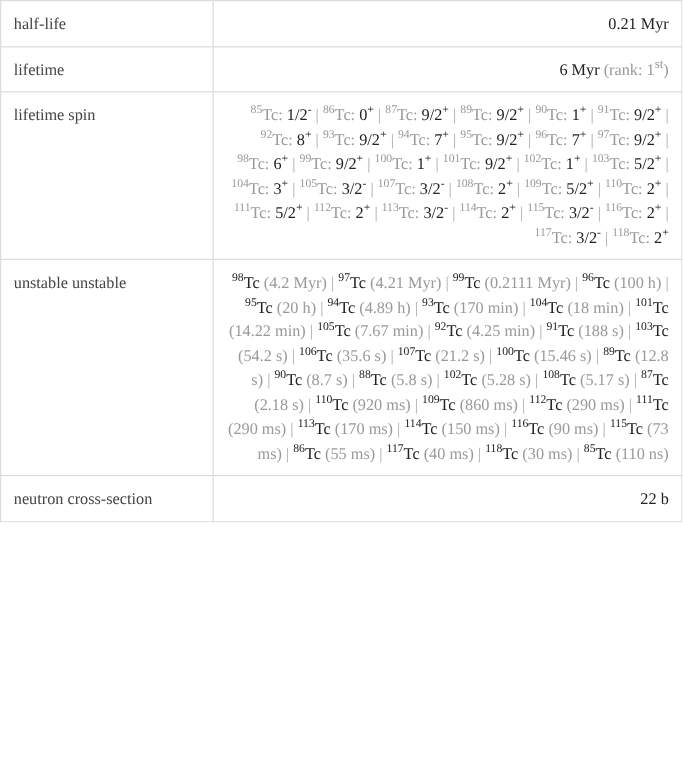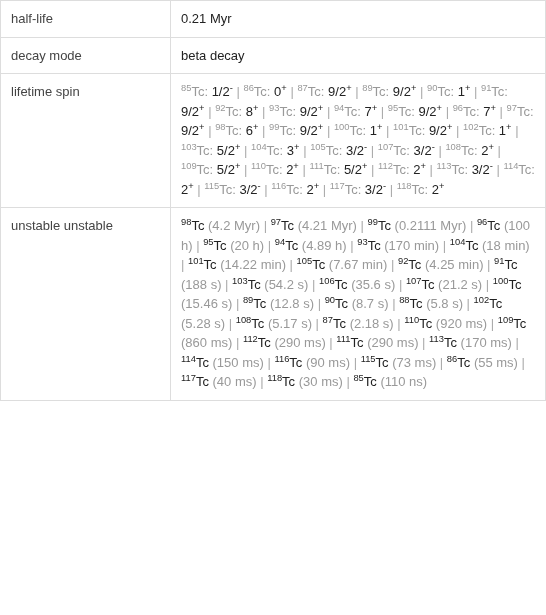--- a/index.html
+++ b/index.html
@@ -6,58 +6,69 @@
 body {
   font-family: -apple-system, BlinkMacSystemFont, "Segoe UI", Arial, sans-serif;
   font-size: 13px;
   color: #222;
   background: #fff;
   width: 546px;
 }
 table {
   width: 100%;
   border-collapse: collapse;
+  font-family: Liberation Serif, serif;
 }
 td {
   border: 1px solid #ddd;
   padding: 8px 10px;
   vertical-align: top;
   line-height: 1.5;
 }
 td.label {
   width: 170px;
   color: #444;
   font-size: 13px;
 }
 td.value {
   color: #222;
+  text-align: right;
 }
 .gray { color: #999; }
 .val { color: #222; }
 .sep { color: #aaa; }
 sup { font-size: 0.72em; vertical-align: super; line-height: 0; }
 
 
 .rank sup { font-size: 0.8em; }
 </style>
 </head>
 <body>
 
 <table>
   <tbody>
       <tr>
     <td class="label">half-life</td>
     <td class="value">0.21 Myr</td>
   </tr>
   <tr>
-    <td class="label">decay mode</td>
-    <td class="value">beta decay</td>
+    <td class="label">lifetime</td>
+    <td class="value">
+      <span class="val">6 Myr</span>
+      <span class="gray rank">
+        <span>(rank: 1</span><sup>st</sup><span>)</span>
+      </span>
+    </td>
   </tr>
   <tr>
     <td class="label">lifetime spin</td>
     <td class="value" id="ns-cell"><span><sup class="gray">85</sup><span class="gray">Tc:  </span><span class="val">1/2</span><sup class="val">-</sup></span><span class="sep"> | </span><span><sup class="gray">86</sup><span class="gray">Tc:  </span><span class="val">0</span><sup class="val">+</sup></span><span class="sep"> | </span><span><sup class="gray">87</sup><span class="gray">Tc:  </span><span class="val">9/2</span><sup class="val">+</sup></span><span class="sep"> | </span><span><sup class="gray">89</sup><span class="gray">Tc:  </span><span class="val">9/2</span><sup class="val">+</sup></span><span class="sep"> | </span><span><sup class="gray">90</sup><span class="gray">Tc:  </span><span class="val">1</span><sup class="val">+</sup></span><span class="sep"> | </span><span><sup class="gray">91</sup><span class="gray">Tc:  </span><span class="val">9/2</span><sup class="val">+</sup></span><span class="sep"> | </span><span><sup class="gray">92</sup><span class="gray">Tc:  </span><span class="val">8</span><sup class="val">+</sup></span><span class="sep"> | </span><span><sup class="gray">93</sup><span class="gray">Tc:  </span><span class="val">9/2</span><sup class="val">+</sup></span><span class="sep"> | </span><span><sup class="gray">94</sup><span class="gray">Tc:  </span><span class="val">7</span><sup class="val">+</sup></span><span class="sep"> | </span><span><sup class="gray">95</sup><span class="gray">Tc:  </span><span class="val">9/2</span><sup class="val">+</sup></span><span class="sep"> | </span><span><sup class="gray">96</sup><span class="gray">Tc:  </span><span class="val">7</span><sup class="val">+</sup></span><span class="sep"> | </span><span><sup class="gray">97</sup><span class="gray">Tc:  </span><span class="val">9/2</span><sup class="val">+</sup></span><span class="sep"> | </span><span><sup class="gray">98</sup><span class="gray">Tc:  </span><span class="val">6</span><sup class="val">+</sup></span><span class="sep"> | </span><span><sup class="gray">99</sup><span class="gray">Tc:  </span><span class="val">9/2</span><sup class="val">+</sup></span><span class="sep"> | </span><span><sup class="gray">100</sup><span class="gray">Tc:  </span><span class="val">1</span><sup class="val">+</sup></span><span class="sep"> | </span><span><sup class="gray">101</sup><span class="gray">Tc:  </span><span class="val">9/2</span><sup class="val">+</sup></span><span class="sep"> | </span><span><sup class="gray">102</sup><span class="gray">Tc:  </span><span class="val">1</span><sup class="val">+</sup></span><span class="sep"> | </span><span><sup class="gray">103</sup><span class="gray">Tc:  </span><span class="val">5/2</span><sup class="val">+</sup></span><span class="sep"> | </span><span><sup class="gray">104</sup><span class="gray">Tc:  </span><span class="val">3</span><sup class="val">+</sup></span><span class="sep"> | </span><span><sup class="gray">105</sup><span class="gray">Tc:  </span><span class="val">3/2</span><sup class="val">-</sup></span><span class="sep"> | </span><span><sup class="gray">107</sup><span class="gray">Tc:  </span><span class="val">3/2</span><sup class="val">-</sup></span><span class="sep"> | </span><span><sup class="gray">108</sup><span class="gray">Tc:  </span><span class="val">2</span><sup class="val">+</sup></span><span class="sep"> | </span><span><sup class="gray">109</sup><span class="gray">Tc:  </span><span class="val">5/2</span><sup class="val">+</sup></span><span class="sep"> | </span><span><sup class="gray">110</sup><span class="gray">Tc:  </span><span class="val">2</span><sup class="val">+</sup></span><span class="sep"> | </span><span><sup class="gray">111</sup><span class="gray">Tc:  </span><span class="val">5/2</span><sup class="val">+</sup></span><span class="sep"> | </span><span><sup class="gray">112</sup><span class="gray">Tc:  </span><span class="val">2</span><sup class="val">+</sup></span><span class="sep"> | </span><span><sup class="gray">113</sup><span class="gray">Tc:  </span><span class="val">3/2</span><sup class="val">-</sup></span><span class="sep"> | </span><span><sup class="gray">114</sup><span class="gray">Tc:  </span><span class="val">2</span><sup class="val">+</sup></span><span class="sep"> | </span><span><sup class="gray">115</sup><span class="gray">Tc:  </span><span class="val">3/2</span><sup class="val">-</sup></span><span class="sep"> | </span><span><sup class="gray">116</sup><span class="gray">Tc:  </span><span class="val">2</span><sup class="val">+</sup></span><span class="sep"> | </span><span><sup class="gray">117</sup><span class="gray">Tc:  </span><span class="val">3/2</span><sup class="val">-</sup></span><span class="sep"> | </span><span><sup class="gray">118</sup><span class="gray">Tc:  </span><span class="val">2</span><sup class="val">+</sup></span></td>
   </tr>
   <tr>
     <td class="label">unstable unstable</td>
     <td class="value" id="ui-cell"><span><sup class="val">98</sup><span class="val">Tc </span><span class="gray">(4.2 Myr)</span></span><span class="sep"> | </span><span><sup class="val">97</sup><span class="val">Tc </span><span class="gray">(4.21 Myr)</span></span><span class="sep"> | </span><span><sup class="val">99</sup><span class="val">Tc </span><span class="gray">(0.2111 Myr)</span></span><span class="sep"> | </span><span><sup class="val">96</sup><span class="val">Tc </span><span class="gray">(100 h)</span></span><span class="sep"> | </span><span><sup class="val">95</sup><span class="val">Tc </span><span class="gray">(20 h)</span></span><span class="sep"> | </span><span><sup class="val">94</sup><span class="val">Tc </span><span class="gray">(4.89 h)</span></span><span class="sep"> | </span><span><sup class="val">93</sup><span class="val">Tc </span><span class="gray">(170 min)</span></span><span class="sep"> | </span><span><sup class="val">104</sup><span class="val">Tc </span><span class="gray">(18 min)</span></span><span class="sep"> | </span><span><sup class="val">101</sup><span class="val">Tc </span><span class="gray">(14.22 min)</span></span><span class="sep"> | </span><span><sup class="val">105</sup><span class="val">Tc </span><span class="gray">(7.67 min)</span></span><span class="sep"> | </span><span><sup class="val">92</sup><span class="val">Tc </span><span class="gray">(4.25 min)</span></span><span class="sep"> | </span><span><sup class="val">91</sup><span class="val">Tc </span><span class="gray">(188 s)</span></span><span class="sep"> | </span><span><sup class="val">103</sup><span class="val">Tc </span><span class="gray">(54.2 s)</span></span><span class="sep"> | </span><span><sup class="val">106</sup><span class="val">Tc </span><span class="gray">(35.6 s)</span></span><span class="sep"> | </span><span><sup class="val">107</sup><span class="val">Tc </span><span class="gray">(21.2 s)</span></span><span class="sep"> | </span><span><sup class="val">100</sup><span class="val">Tc </span><span class="gray">(15.46 s)</span></span><span class="sep"> | </span><span><sup class="val">89</sup><span class="val">Tc </span><span class="gray">(12.8 s)</span></span><span class="sep"> | </span><span><sup class="val">90</sup><span class="val">Tc </span><span class="gray">(8.7 s)</span></span><span class="sep"> | </span><span><sup class="val">88</sup><span class="val">Tc </span><span class="gray">(5.8 s)</span></span><span class="sep"> | </span><span><sup class="val">102</sup><span class="val">Tc </span><span class="gray">(5.28 s)</span></span><span class="sep"> | </span><span><sup class="val">108</sup><span class="val">Tc </span><span class="gray">(5.17 s)</span></span><span class="sep"> | </span><span><sup class="val">87</sup><span class="val">Tc </span><span class="gray">(2.18 s)</span></span><span class="sep"> | </span><span><sup class="val">110</sup><span class="val">Tc </span><span class="gray">(920 ms)</span></span><span class="sep"> | </span><span><sup class="val">109</sup><span class="val">Tc </span><span class="gray">(860 ms)</span></span><span class="sep"> | </span><span><sup class="val">112</sup><span class="val">Tc </span><span class="gray">(290 ms)</span></span><span class="sep"> | </span><span><sup class="val">111</sup><span class="val">Tc </span><span class="gray">(290 ms)</span></span><span class="sep"> | </span><span><sup class="val">113</sup><span class="val">Tc </span><span class="gray">(170 ms)</span></span><span class="sep"> | </span><span><sup class="val">114</sup><span class="val">Tc </span><span class="gray">(150 ms)</span></span><span class="sep"> | </span><span><sup class="val">116</sup><span class="val">Tc </span><span class="gray">(90 ms)</span></span><span class="sep"> | </span><span><sup class="val">115</sup><span class="val">Tc </span><span class="gray">(73 ms)</span></span><span class="sep"> | </span><span><sup class="val">86</sup><span class="val">Tc </span><span class="gray">(55 ms)</span></span><span class="sep"> | </span><span><sup class="val">117</sup><span class="val">Tc </span><span class="gray">(40 ms)</span></span><span class="sep"> | </span><span><sup class="val">118</sup><span class="val">Tc </span><span class="gray">(30 ms)</span></span><span class="sep"> | </span><span><sup class="val">85</sup><span class="val">Tc </span><span class="gray">(110 ns)</span></span></td>
   </tr>
+  <tr>
+    <td class="label">neutron cross-section</td>
+    <td class="value">22 b</td>
+  </tr>
 </tbody>
   </table>
 
 </body></html>

